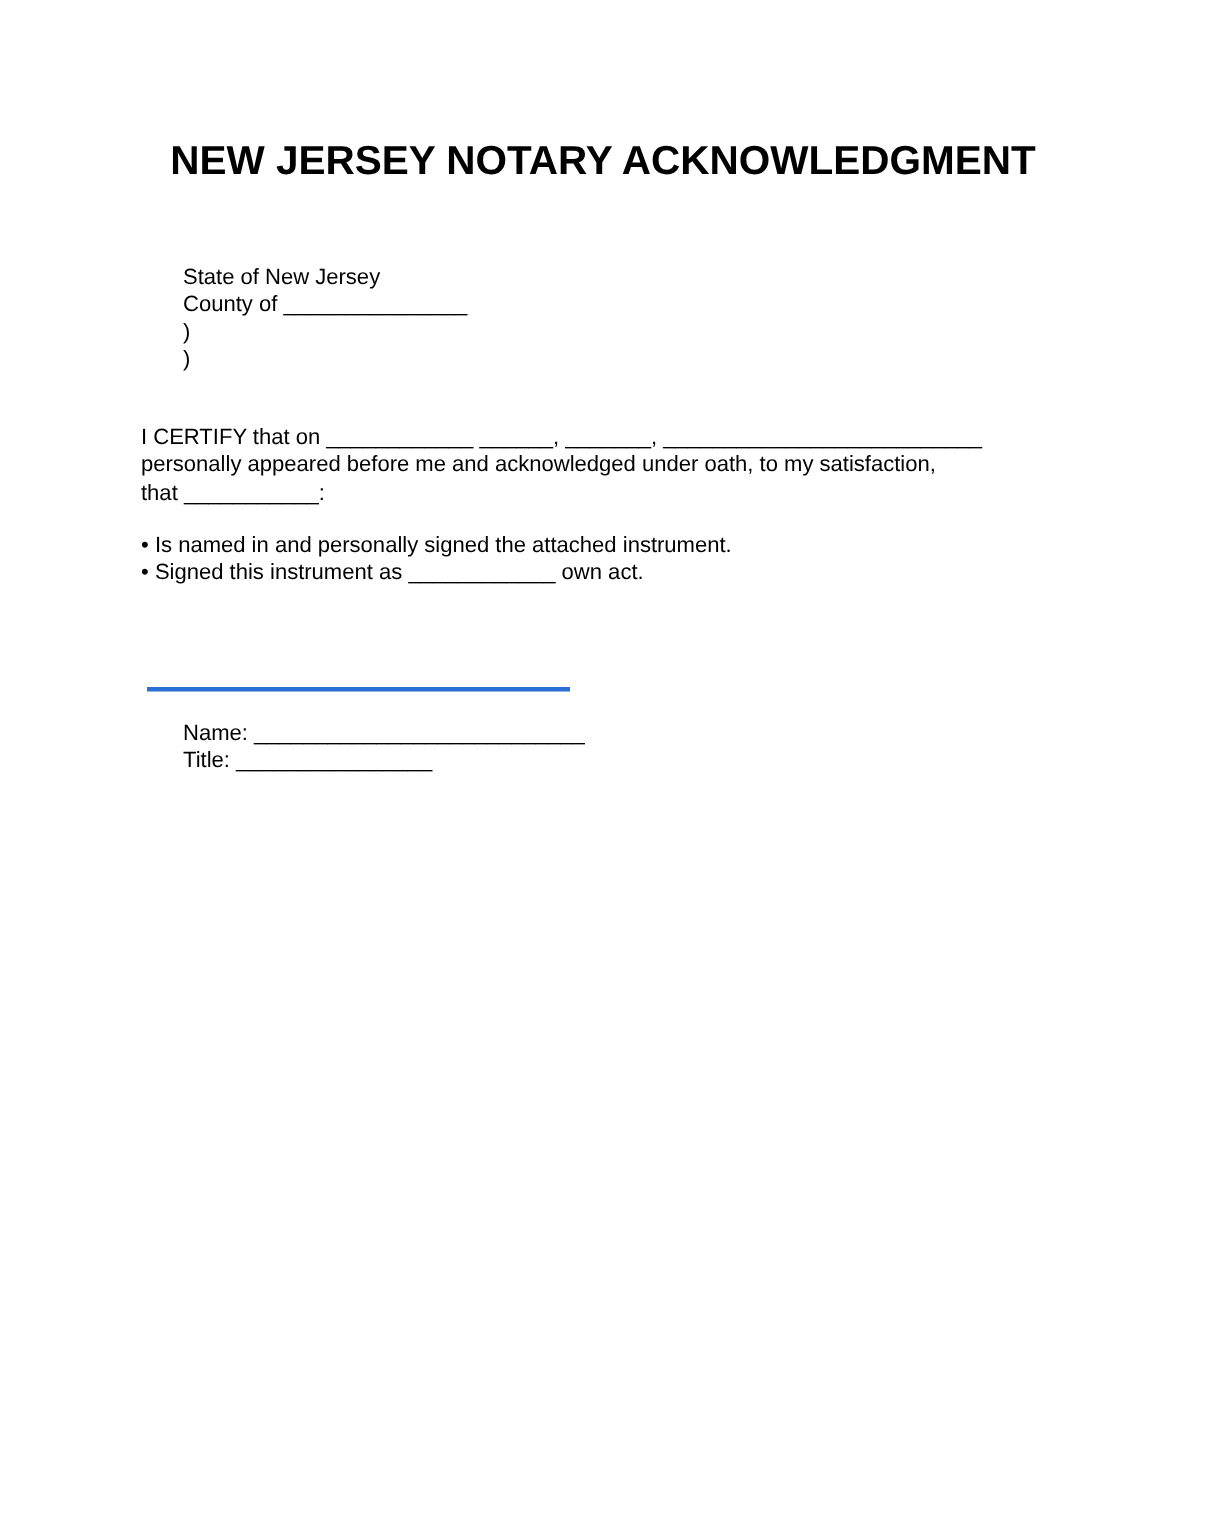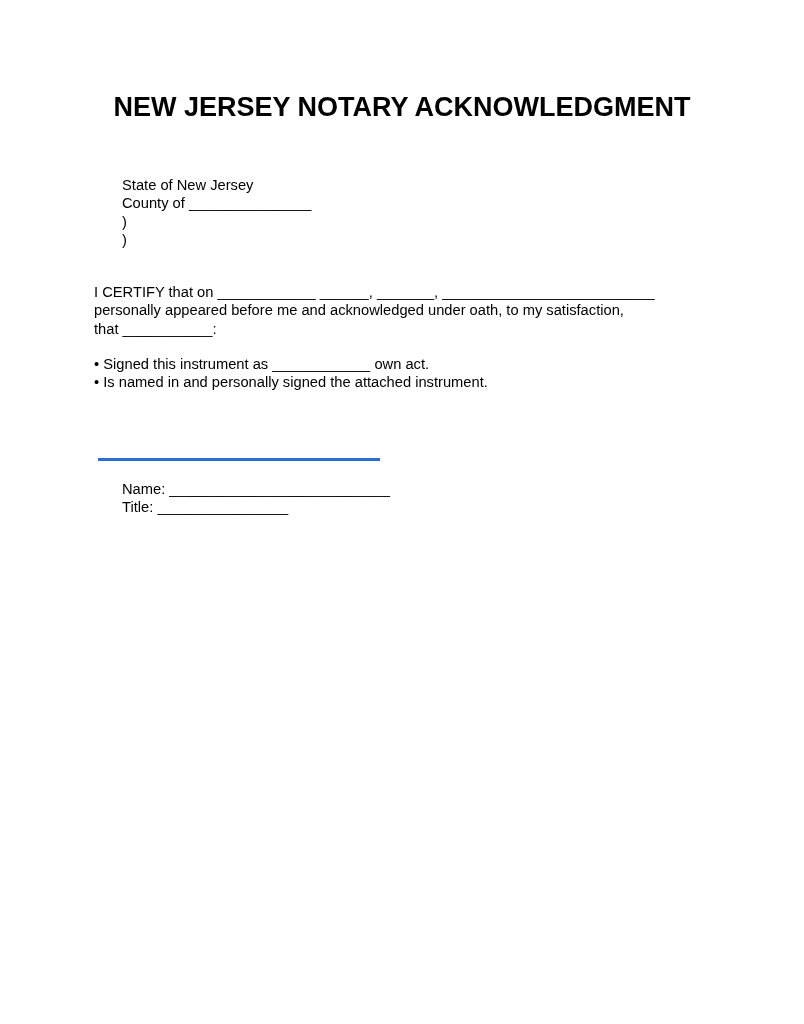--- a/index.html
+++ b/index.html
@@ -75,22 +75,22 @@
     <div>)</div>
   </div>
 
   <div class="certify-block body-text">
     <div><span>I CERTIFY that on</span> <span>____________</span> <span>______,</span> <span>_______,</span> <span>__________________________</span></div>
     <div>personally appeared before me and acknowledged under oath, to my satisfaction,</div>
     <div><span>that</span> <span>___________:</span></div>
   </div>
 
   <div class="bullet-block body-text">
+    <div><span>•</span> <span>Is named in and personally signed the attached instrument.</span></div>
     <div><span>•</span> <span>Signed this instrument as</span> <span>____________</span> <span>own act.</span></div>
-    <div><span>•</span> <span>Is named in and personally signed the attached instrument.</span></div>
   </div>
 
   <div class="sig-rule" style="background: rgb(43, 111, 212);"></div>
 
   <div class="namefield-block body-text">
     <div><span>Name:</span> <span>___________________________</span></div>
     <div><span>Title:</span> <span>________________</span></div>
   </div>
 
   <div class="brand-logo">eSign</div>

